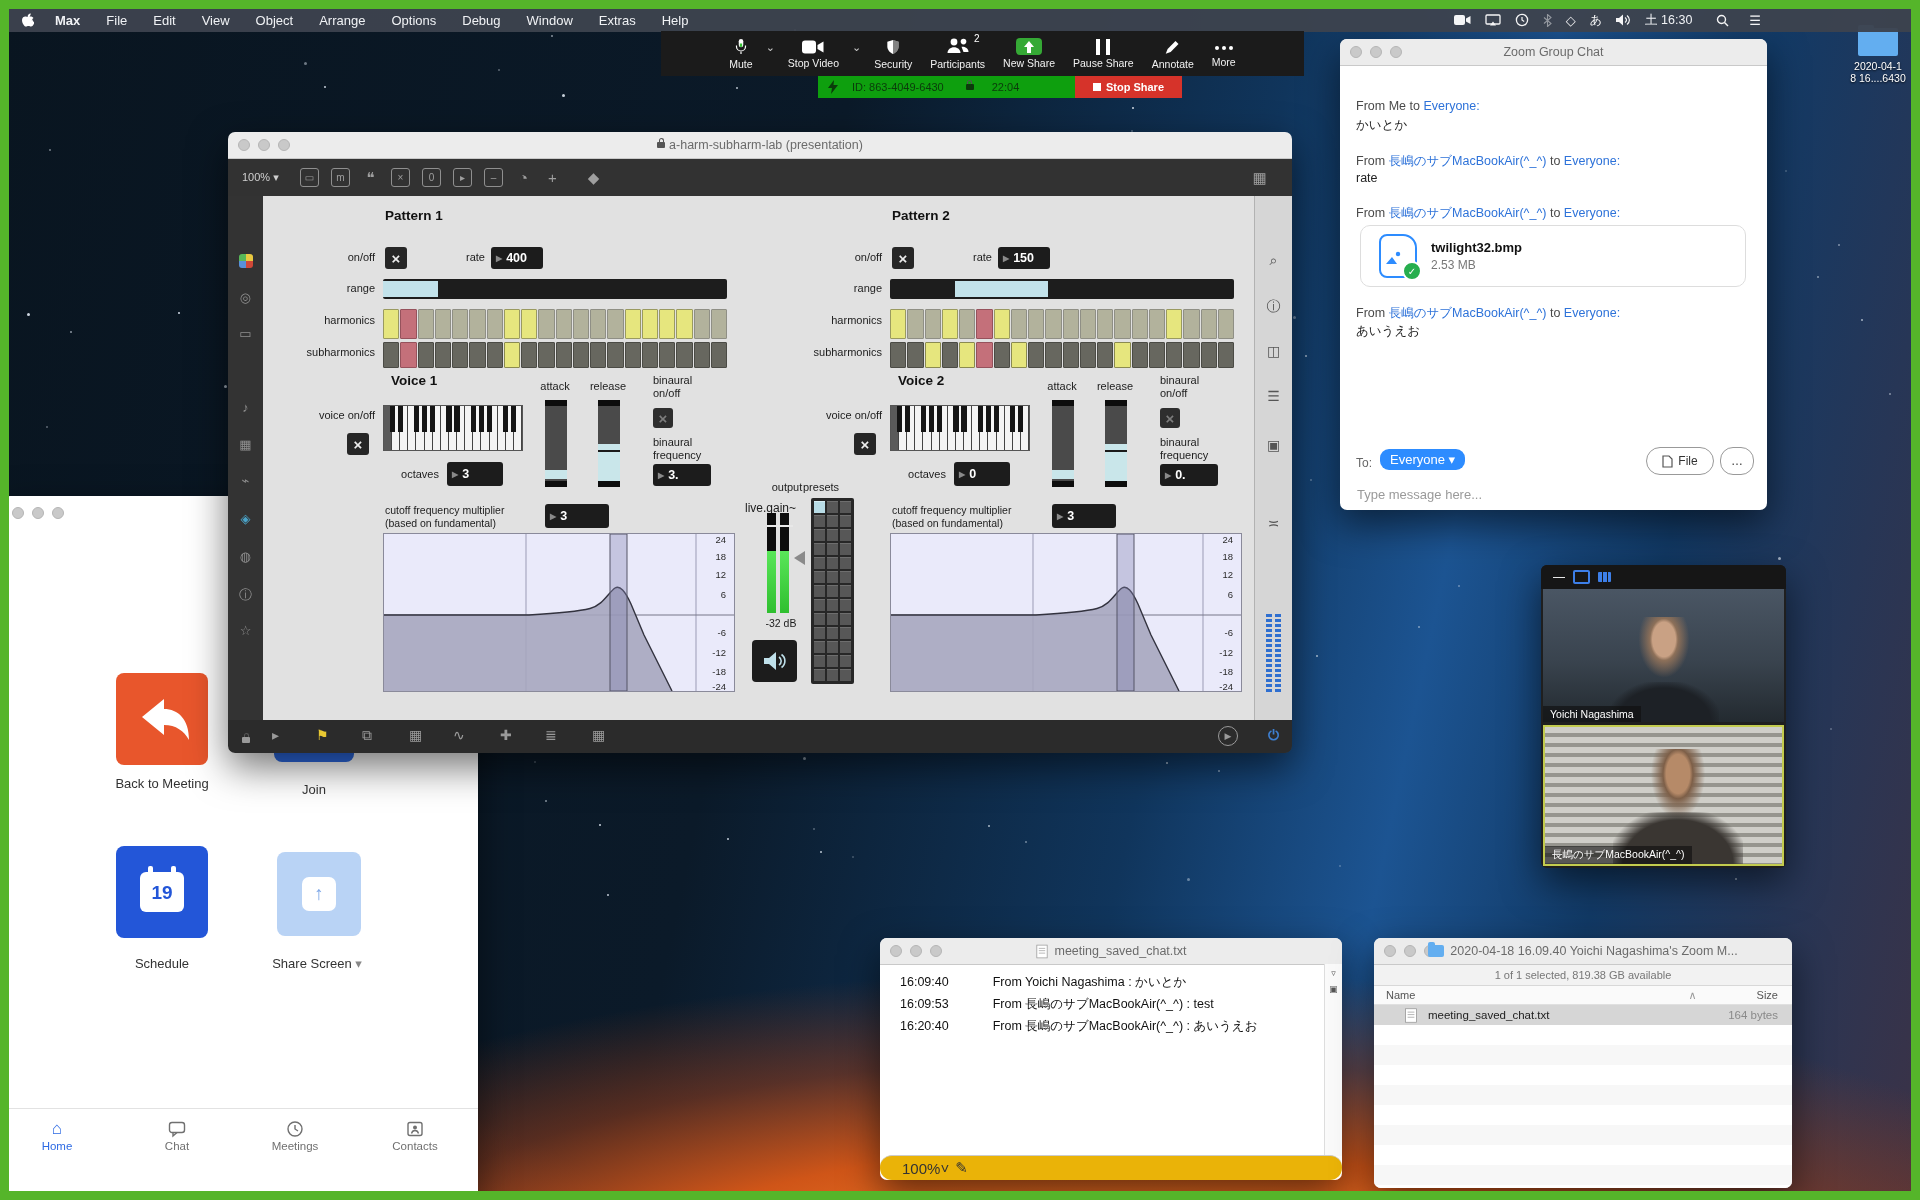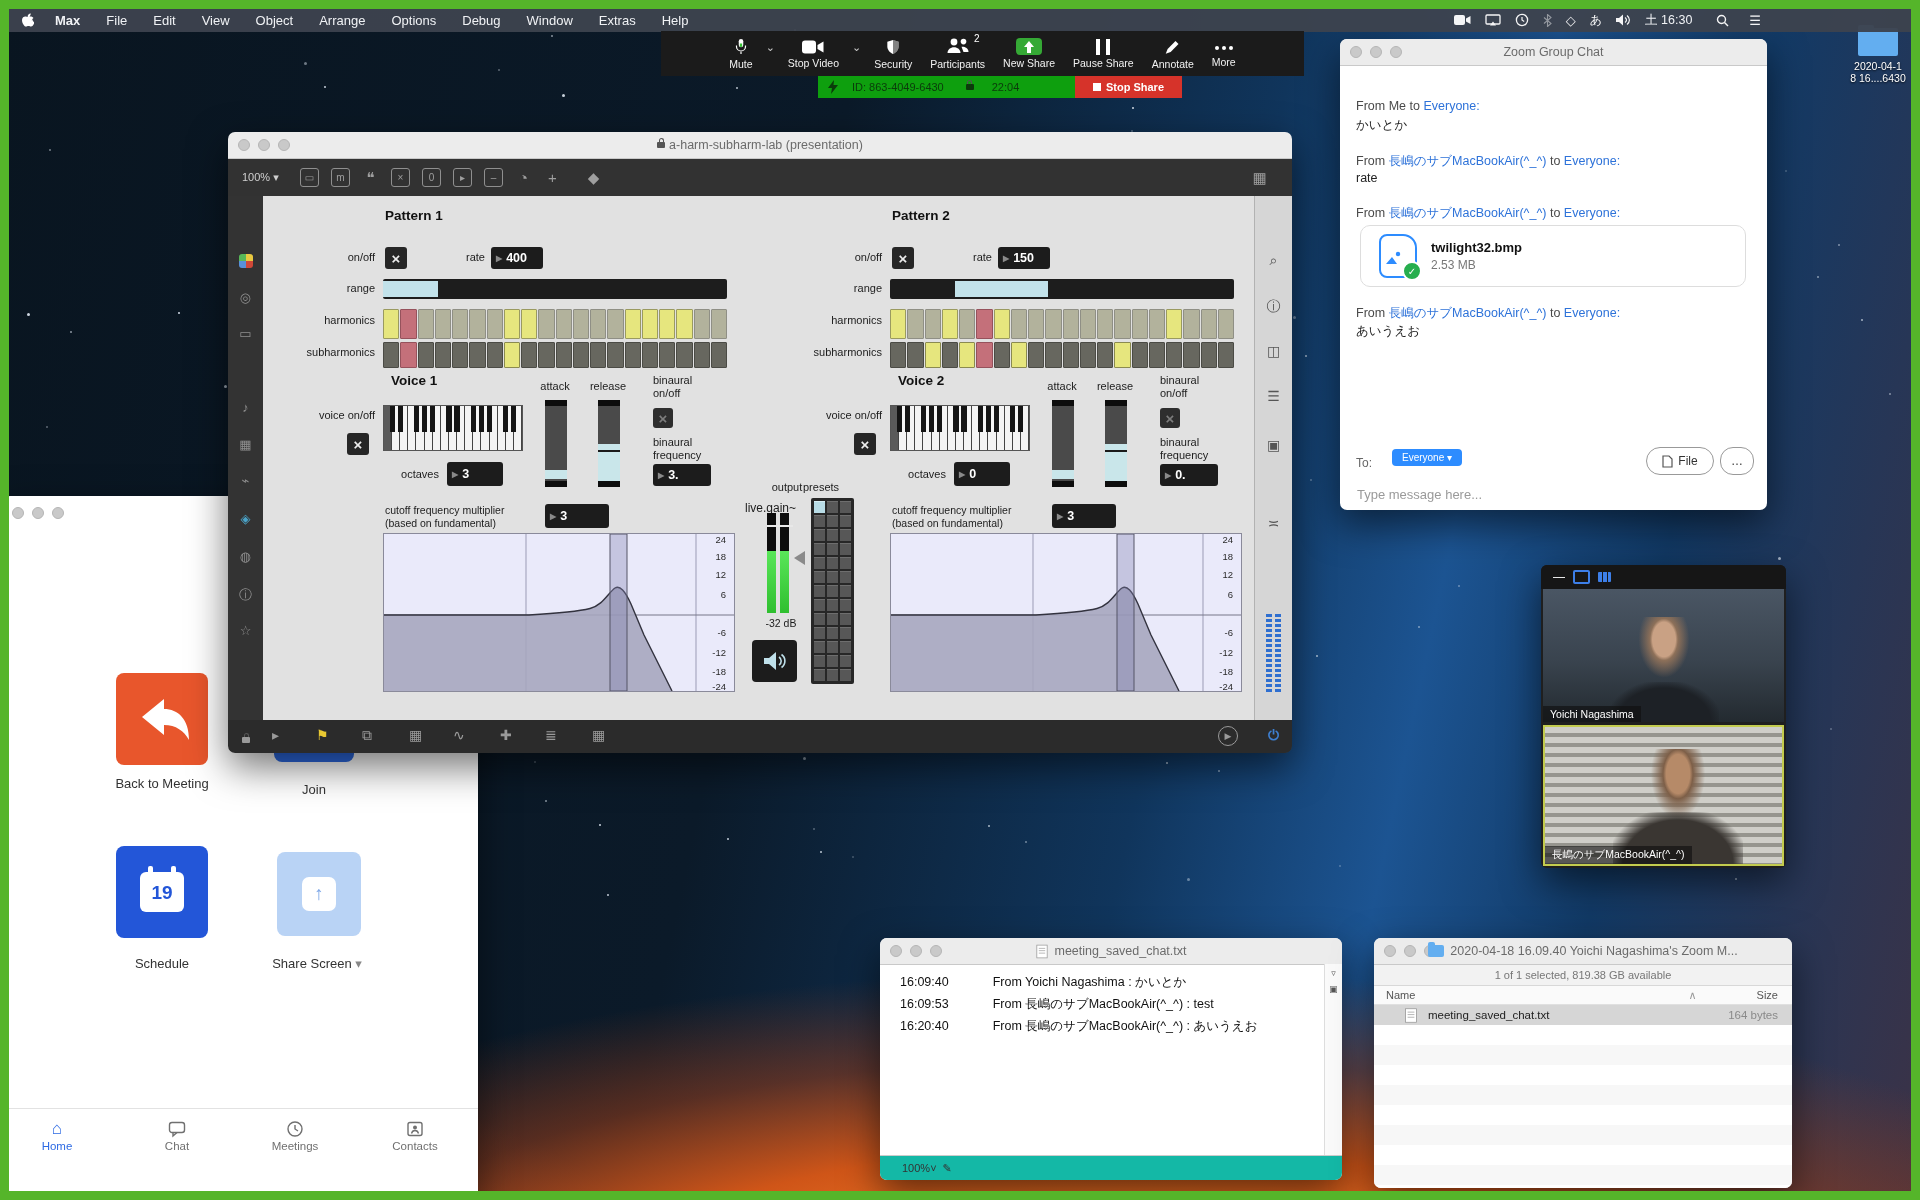--- a/index.html
+++ b/index.html
@@ -87,40 +87,40 @@
   
   #chatwin{left:1340px;top:39px;width:427px;height:471px;background:#fff;}
   #chatwin .msg{position:absolute;left:16px;right:16px;font-size:12.5px;color:#222;}
   .mh{color:#4a4a4a;}
   .mh .who{color:#2d72d9;}
   .filecard{position:absolute;left:20px;width:386px;height:62px;border:1px solid #ddd;border-radius:10px;display:flex;align-items:center;gap:14px;padding-left:18px;box-sizing:border-box;}
   .ficon{position:relative;width:34px;height:40px;border:2.5px solid #2d8cff;border-radius:8px 14px 8px 8px;}
   .fcheck{position:absolute;right:-7px;bottom:-5px;width:16px;height:16px;background:#27ae4e;border-radius:50%;color:#fff;font-size:10px;display:flex;align-items:center;justify-content:center;border:2px solid #fff;}
   .fname{font-weight:bold;font-size:13px;color:#111;}
   .fsize{font-size:12px;color:#777;margin-top:3px;}
-  .topill{position:absolute;background:#2d8cff;color:#fff;font-size:10px;border-radius:4px;padding:3px 10px;margin-left:12px;}
+  .topill{position:absolute;background:#2d8cff;color:#fff;font-size:13px;border-radius:9px;padding:3px 10px;}
   .obtn{position:absolute;border:1.5px solid #999;border-radius:14px;font-size:12px;color:#333;display:flex;align-items:center;justify-content:center;gap:5px;}
   .mplace{position:absolute;color:#9a9a9a;font-size:13px;}
   
   #vidwin{left:1541px;top:565px;width:245px;height:303px;background:#1f1f1f;border-radius:6px;}
   #vid-title{height:24px;background:#161616;display:flex;align-items:center;gap:8px;padding-left:12px;}
   .vthumb{position:absolute;left:2px;right:2px;overflow:hidden;}
   .vname{position:absolute;left:0;bottom:0;background:rgba(15,15,15,.62);color:#fff;font-size:10.5px;padding:2px 7px;}
   
   #homewin{left:2px;top:496px;width:476px;height:704px;background:#fff;border-radius:8px;box-shadow:0 14px 38px rgba(0,0,0,.5);position:absolute;}
   .tile{position:absolute;border-radius:8px;}
   .tilelab{position:absolute;font-size:13px;color:#333;text-align:center;}
   .htab{position:absolute;width:90px;text-align:center;font-size:11.5px;color:#707070;}
   .htab.active{color:#2d6ae3;}
   .htab .ticon{height:22px;display:flex;align-items:center;justify-content:center;font-size:17px;}
   
   #txtwin{left:880px;top:938px;width:462px;height:242px;background:#fff;}
   .tline{position:absolute;font-size:12.5px;color:#111;white-space:nowrap;}
   #txt-scroll{position:absolute;right:0;top:26px;bottom:24px;width:17px;background:#fafafa;border-left:1px solid #ddd;color:#555;font-size:9px;text-align:center;}
-  #txt-bottom{position:absolute;left:0;right:0;bottom:0;height:24px;border-top:1px solid #ccc;background:#14b8a6;display:flex;align-items:center;gap:6px;padding-left:22px;font-size:11px;color:#333;}
+  #txt-bottom{position:absolute;left:0;right:0;bottom:0;height:24px;border-top:1px solid #ccc;background:#eab308;display:flex;align-items:center;gap:6px;padding-left:22px;font-size:15px;color:#333;border-radius:12px;}
   
   #finwin{left:1374px;top:938px;width:418px;height:250px;background:#fff;}
   #fin-status{height:20px;background:#f2f2f2;border-bottom:1px solid #d8d8d8;display:flex;align-items:center;justify-content:center;font-size:11px;color:#777;}
   #fin-head{height:18px;background:#fafafa;border-bottom:1px solid #e0e0e0;display:flex;align-items:center;font-size:11px;color:#555;}
   .frow{height:20px;display:flex;align-items:center;font-size:11.5px;color:#222;}
   .folder{position:relative;background:#63aef0;border-radius:2px;}
   .folder:before{content:"";position:absolute;top:-3px;left:0;width:40%;height:4px;background:#63aef0;border-radius:2px 2px 0 0;}
   .doc{position:relative;width:12px;height:15px;background:#fff;border:1px solid #999;}
   .doc:before{content:"";position:absolute;left:2px;top:3px;right:2px;height:1px;background:#aaa;box-shadow:0 3px 0 #aaa,0 6px 0 #aaa;}
   

